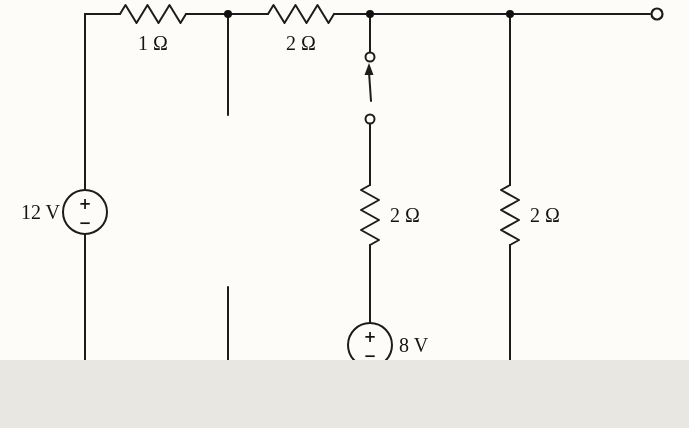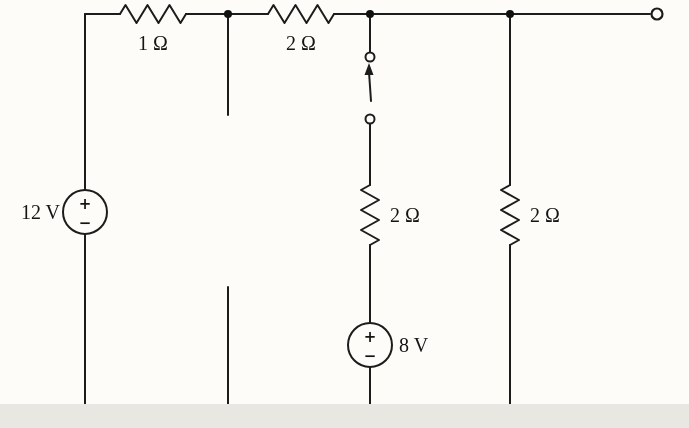--- a/index.html
+++ b/index.html
@@ -3,21 +3,21 @@
 <meta charset="utf-8">
 <style>
   html, body {
     margin: 0;
     padding: 0;
     background: #e9e7e2;
   }
   .page {
     position: relative;
     width: 689px;
-    height: 404px;
+    height: 360px;
     background: #fdfcf8;
     overflow: hidden;
     font-family: "Liberation Serif", serif;
   }
   svg { display: block; }
   .wire {
     stroke: #1c1c1c;
     stroke-width: 2;
     fill: none;
     stroke-linecap: round;

